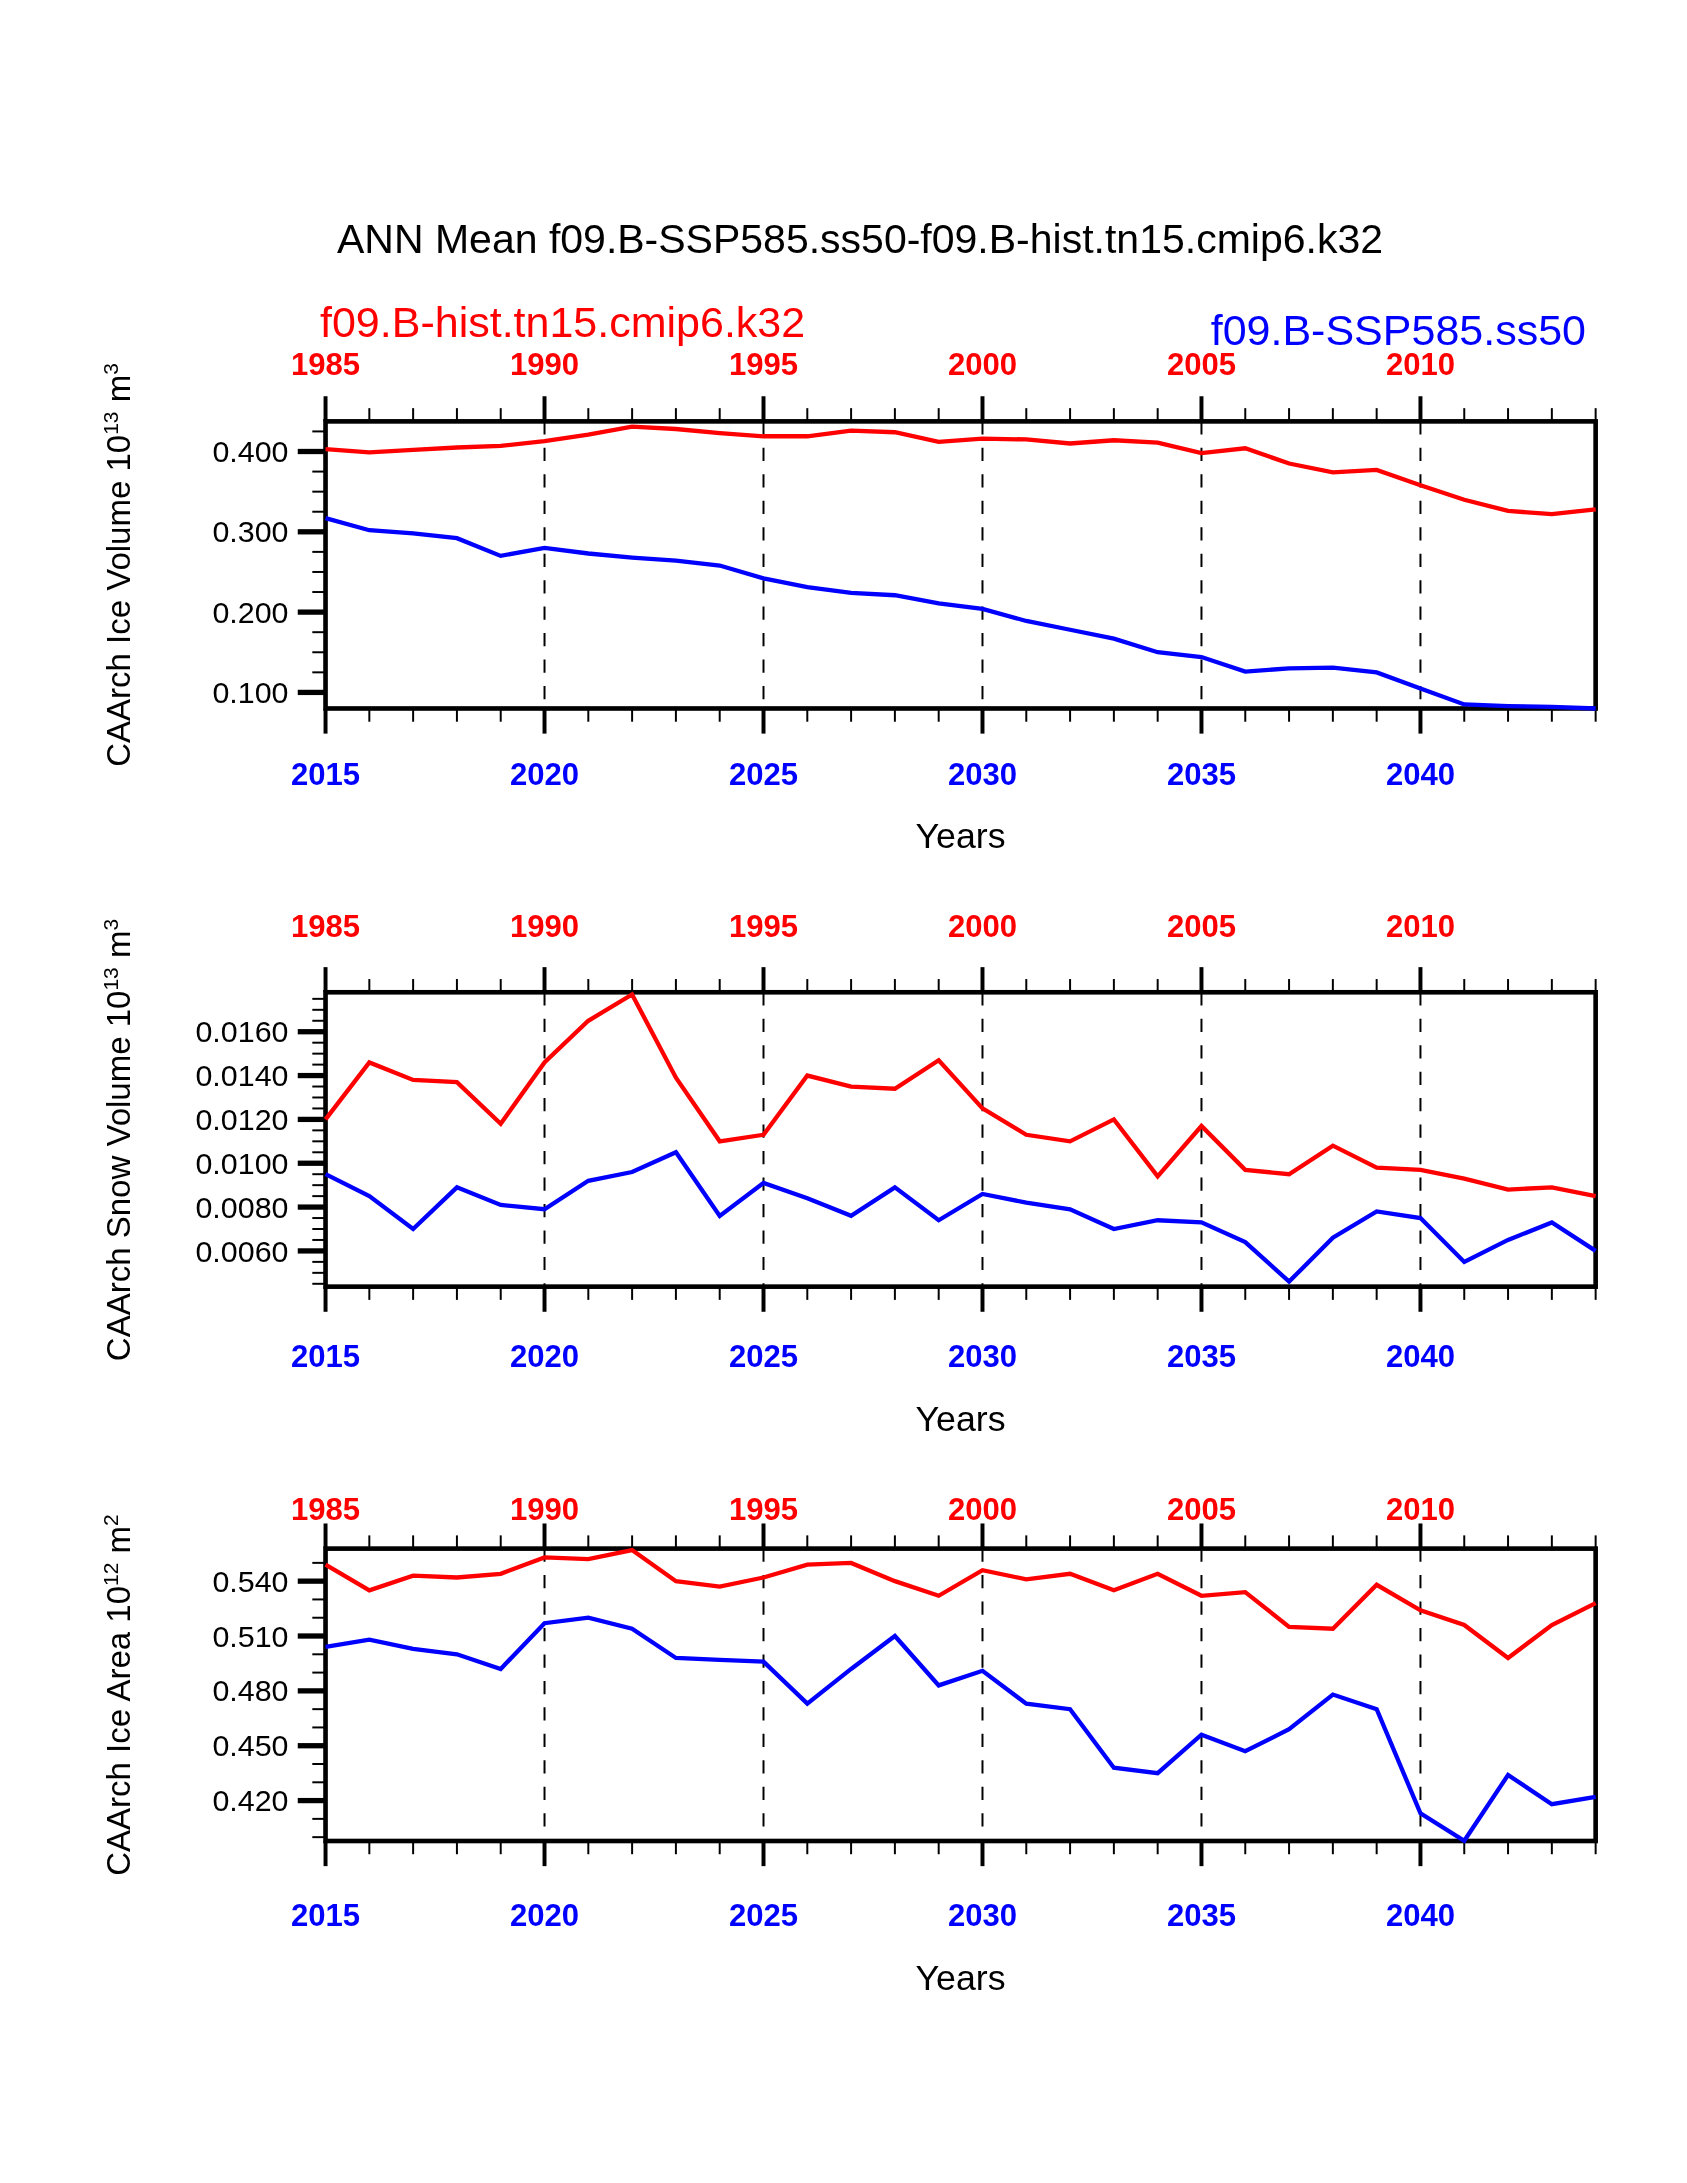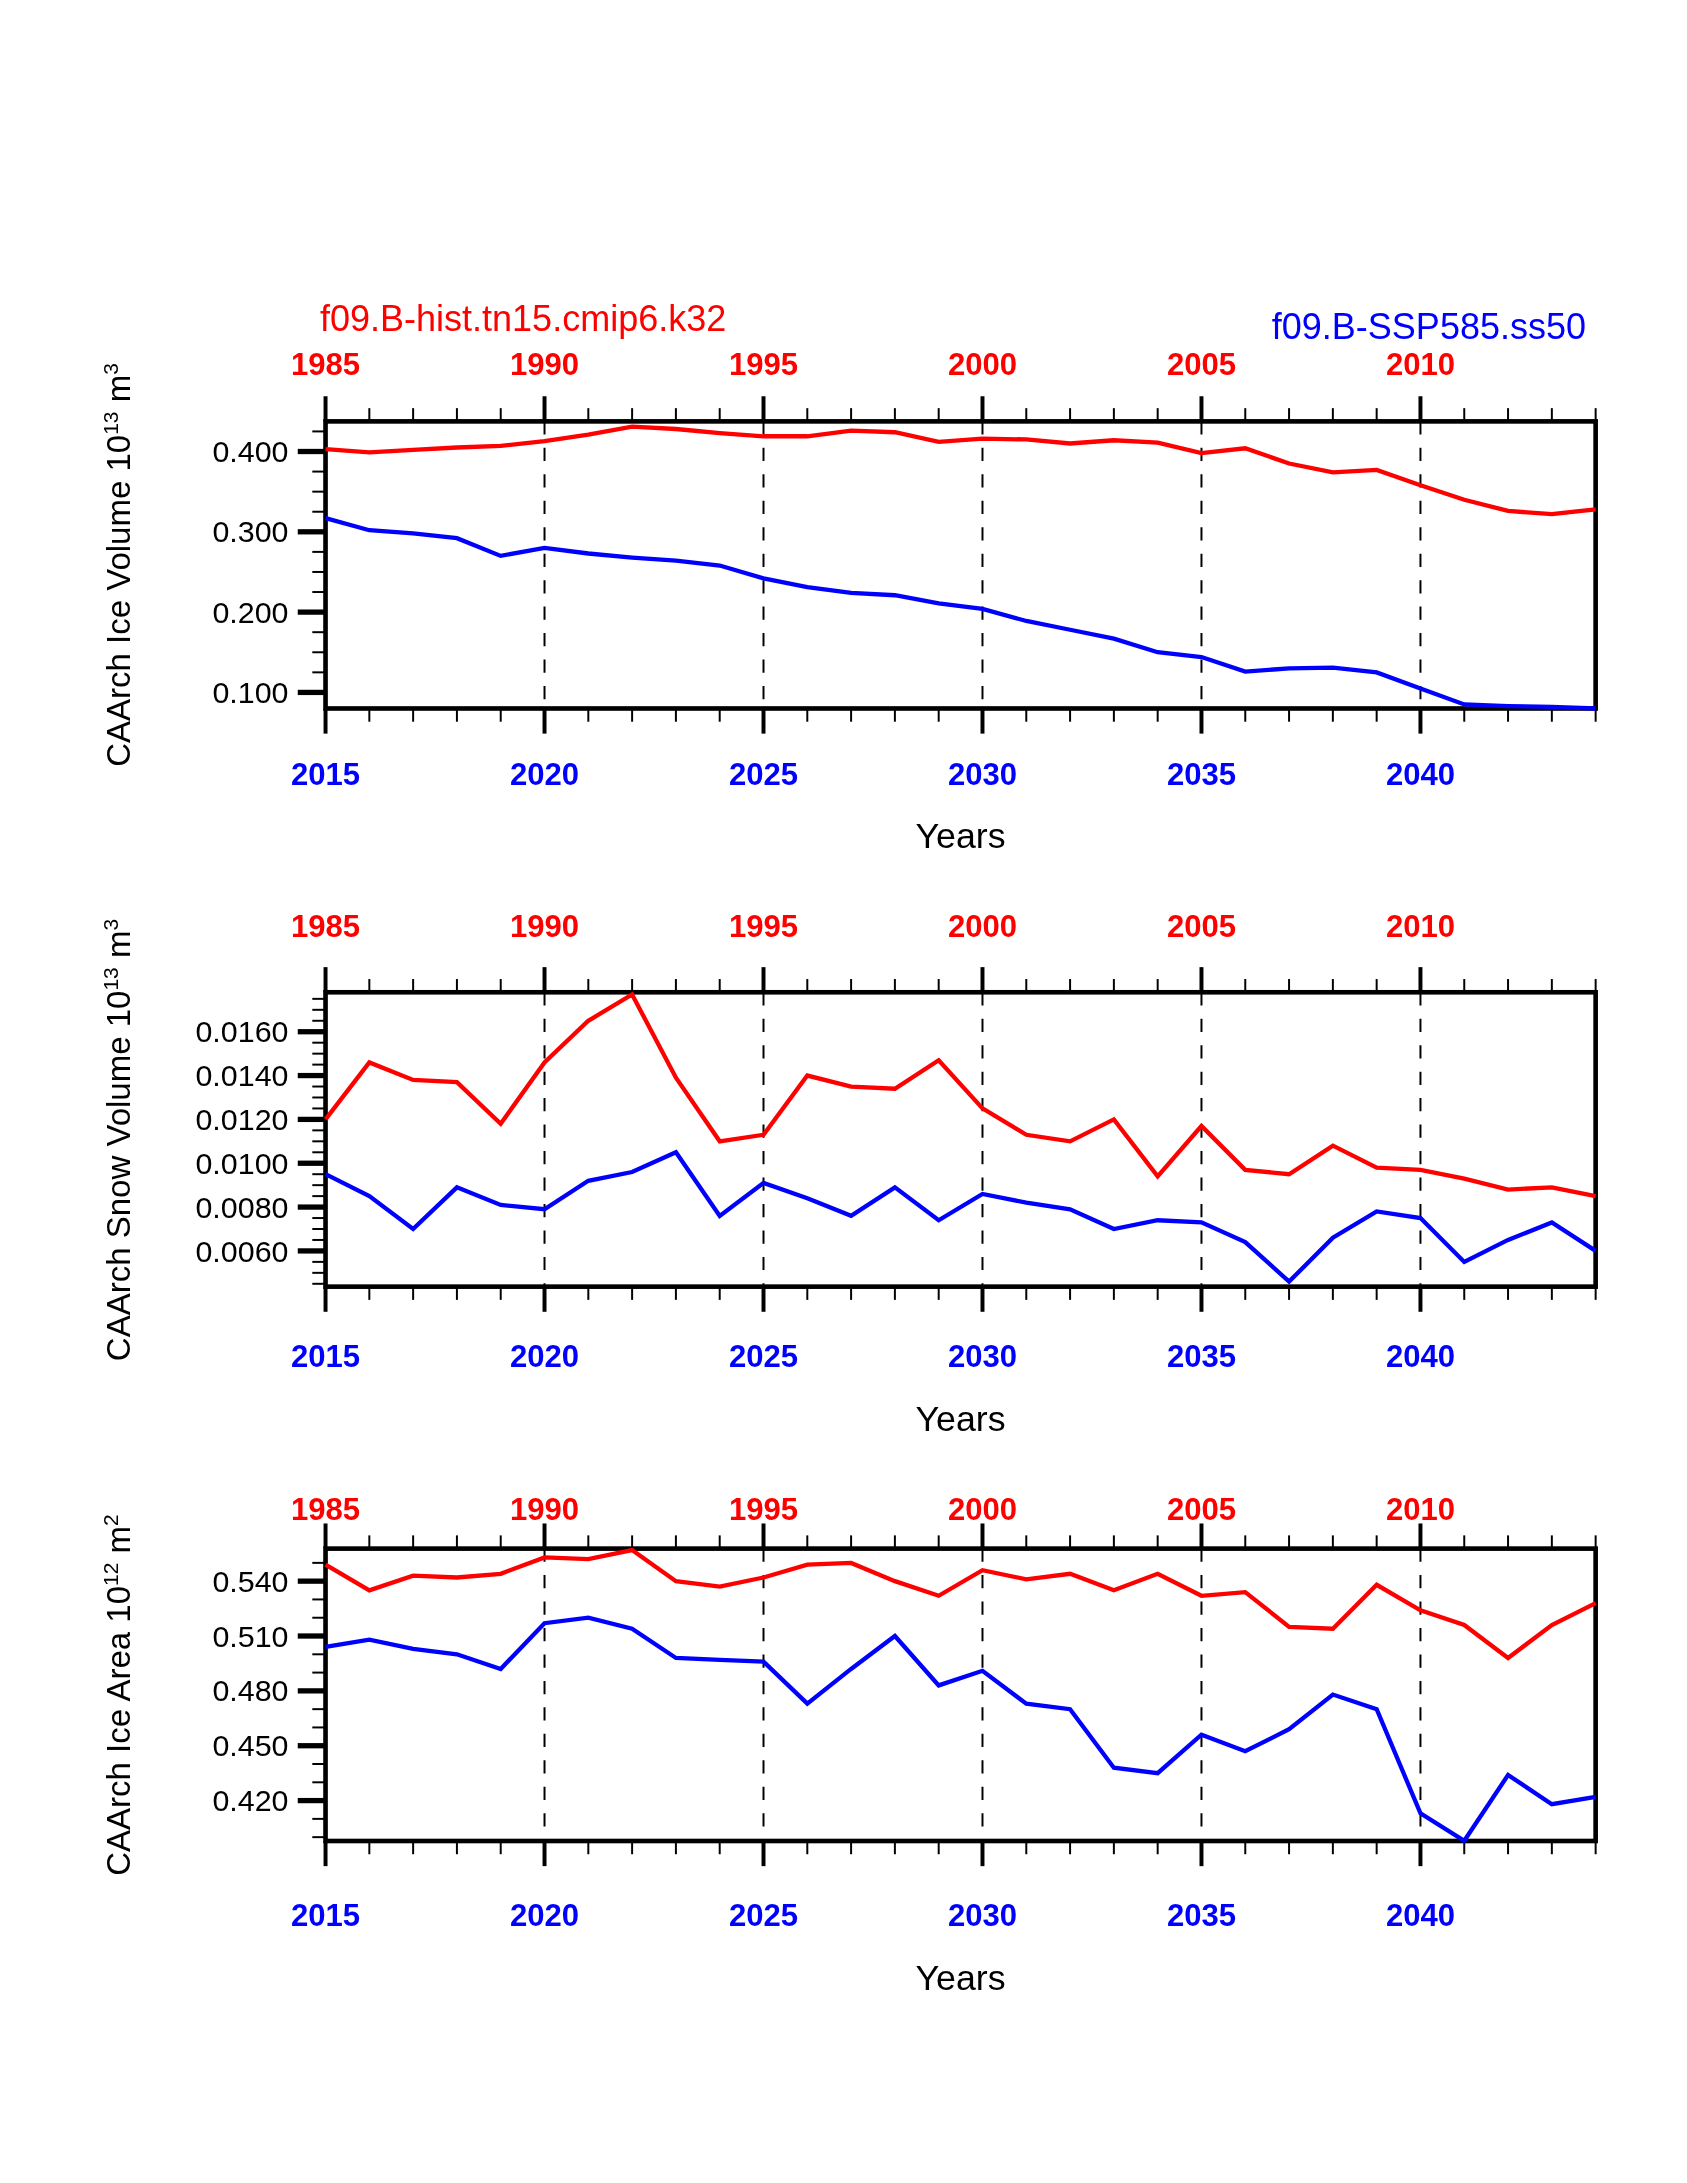--- a/index.html
+++ b/index.html
@@ -1,33 +1,34 @@
 <!DOCTYPE html>
 <html style="font-size:10.6px"><head>
 <meta charset="utf-8">
 <style>
   html,body{margin:0;padding:0;background:#ffffff;}
   .page{position:relative;width:1687px;height:2183px;background:#ffffff;overflow:hidden;
         font-family:"Liberation Sans", sans-serif;}
   .title{position:absolute;left:33px;top:216px;width:1654px;text-align:center;
          font-size:41px;color:#000;letter-spacing:0px;white-space:nowrap;}
-  .legend-label{position:absolute;font-size:36px;white-space:nowrap;}
+  .legend-label{position:absolute;font-size:43px;white-space:nowrap;}
   .legend-hist{left:320px;top:298px;}
   .legend-ssp{right:101px;top:306px;text-align:center;}
   .ylabel{position:absolute;font-size:33px;color:#000;white-space:nowrap;
           transform:translate(-50%,-50%) rotate(-90deg);}
   .ylabel sup{font-size:21px;}
   svg{position:absolute;left:0;top:0;}
   text{font-family:"Liberation Sans", sans-serif;}
 </style>
 </head>
 <body>
 
 <div class="page">
 
+  <div class="title">ANN Mean f09.B-SSP585.ss50-f09.B-hist.tn15.cmip6.k32</div>
 
   <div class="legend-label legend-hist" style="color: rgb(255, 0, 0);">f09.B-hist.tn15.cmip6.k32</div>
   <div class="legend-label legend-ssp" style="color: rgb(0, 0, 255);">f09.B-SSP585.ss50</div>
 
   <div class="ylabel" id="ylabel-0" style="left: 118px; top: 565px;">CAArch Ice Volume 10<sup>13</sup> m<sup>3</sup></div>
   <div class="ylabel" id="ylabel-1" style="left: 118px; top: 1140px;">CAArch Snow Volume 10<sup>13</sup> m<sup>3</sup></div>
   <div class="ylabel" id="ylabel-2" style="left: 118px; top: 1695px;">CAArch Ice Area 10<sup>12</sup> m<sup>2</sup></div>
 
   <svg id="chart-svg" width="1687" height="2183" viewBox="0 0 2550 3300">
       <line x1="823.0344827586207" y1="637" x2="823.0344827586207" y2="1071" stroke="#000" stroke-width="3" stroke-dasharray="20 20"></line>

